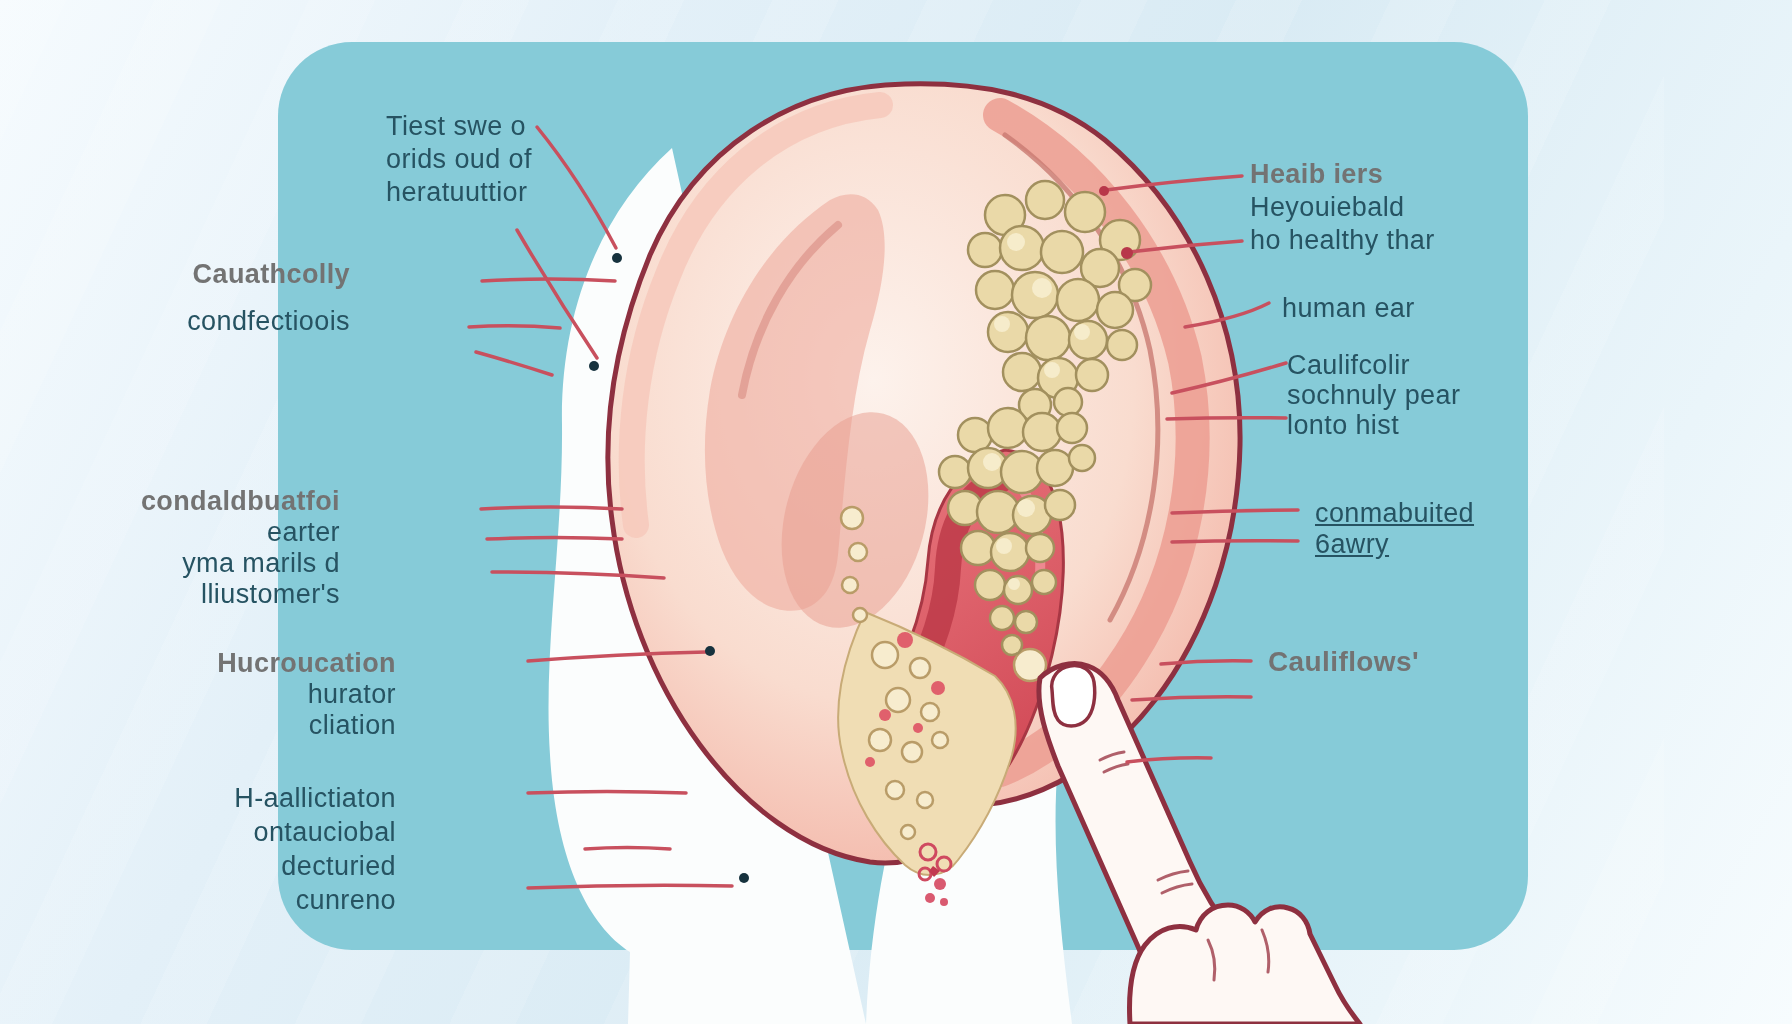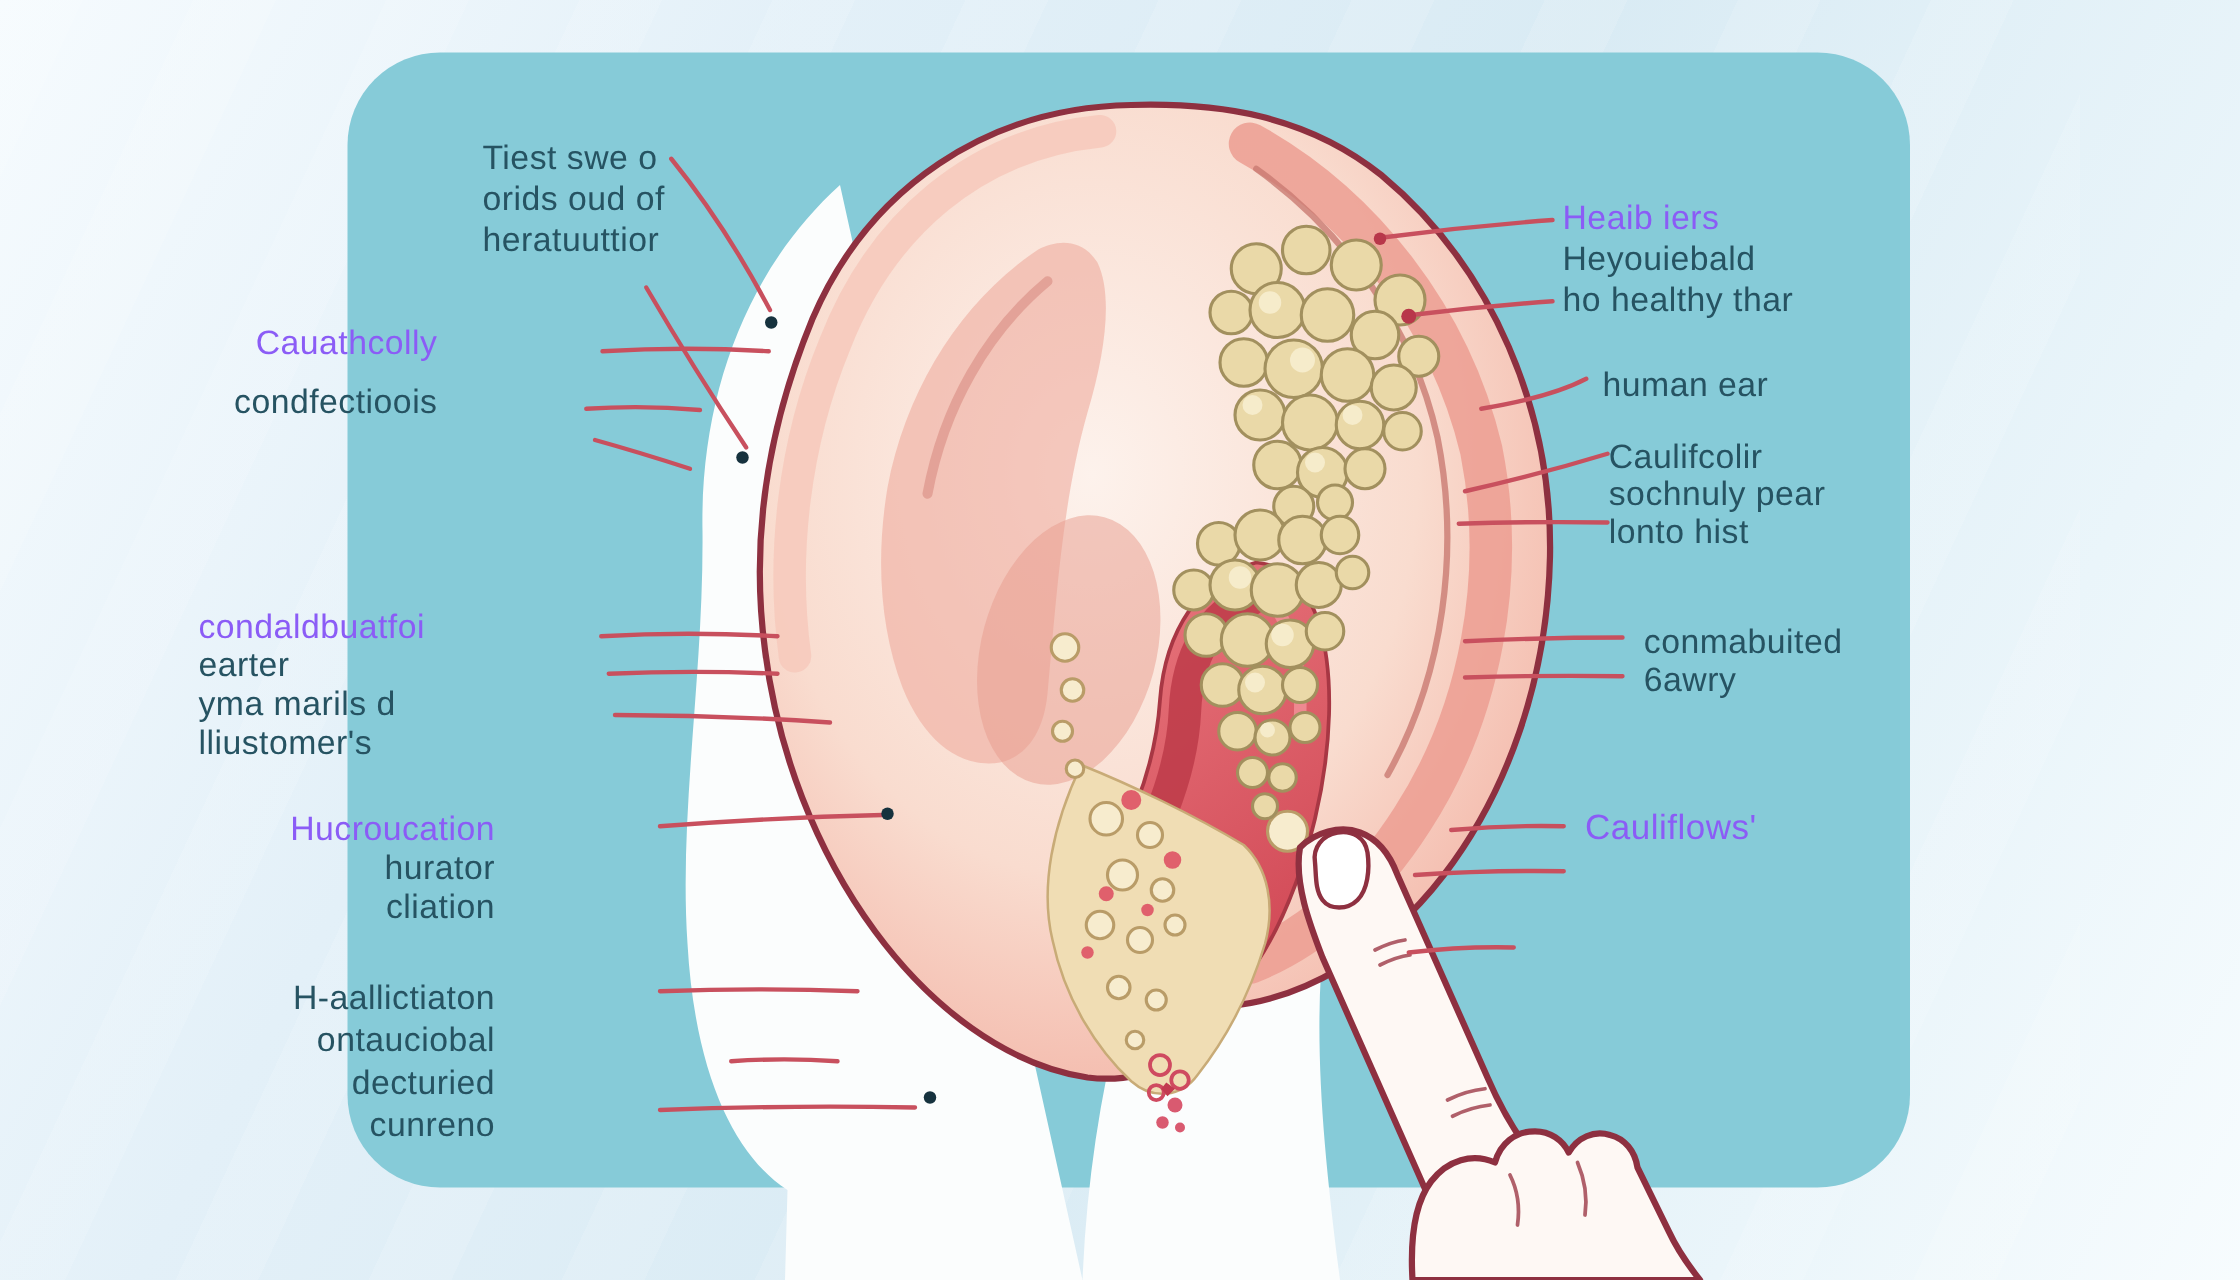--- a/index.html
+++ b/index.html
@@ -10,31 +10,31 @@
   }
   .stage{position:relative;width:1664px;height:1024px;}
   .stage::before{
     content:"";position:absolute;inset:0;pointer-events:none;
     background:repeating-linear-gradient(115deg,rgba(255,255,255,.25) 0 60px,rgba(255,255,255,0) 60px 140px);
     opacity:.5;
   }
   svg.art{position:absolute;left:0;top:0;width:1792px;height:1024px;}
   .label{position:absolute;color:#265362;font-size:27px;line-height:33px;letter-spacing:.4px;white-space:nowrap;}
   .label .ln{display:block;}
-  .label .b{font-weight:400;color:#8b5cf6;}
+  .label .b{font-weight:700;color:#737373;}
   .label .gap{margin-top:14px;}
   #lab-l0{left:386px;top:110px;}
   #lab-l1{right:1314px;top:258px;text-align:right;margin-left:19px;}
-  #lab-l2{right:1324px;top:486px;line-height:31px;}
+  #lab-l2{right:1324px;top:486px;text-align:right;line-height:31px;}
   #lab-l3{right:1268px;top:648px;text-align:right;line-height:31px;}
   #lab-l4{right:1268px;top:781px;text-align:right;line-height:34px;}
   #lab-r0{left:1250px;top:158px;}
   #lab-r1{left:1282px;top:292px;}
   #lab-r2{left:1287px;top:350px;line-height:30px;}
-  #lab-r3{left:1315px;top:498px;line-height:31px;}
+  #lab-r3{left:1315px;top:498px;line-height:31px;text-decoration:underline;}
   #lab-r4{left:1268px;top:644px;line-height:36px;font-size:28px;}
   #lab-r5{left:1217px;top:742px;line-height:34px;font-size:30px;}
 </style>
 </head>
 <body>
 
 <div class="stage">
 
   <svg class="art" viewBox="0 0 1792 1024" aria-hidden="true">
     <defs>

